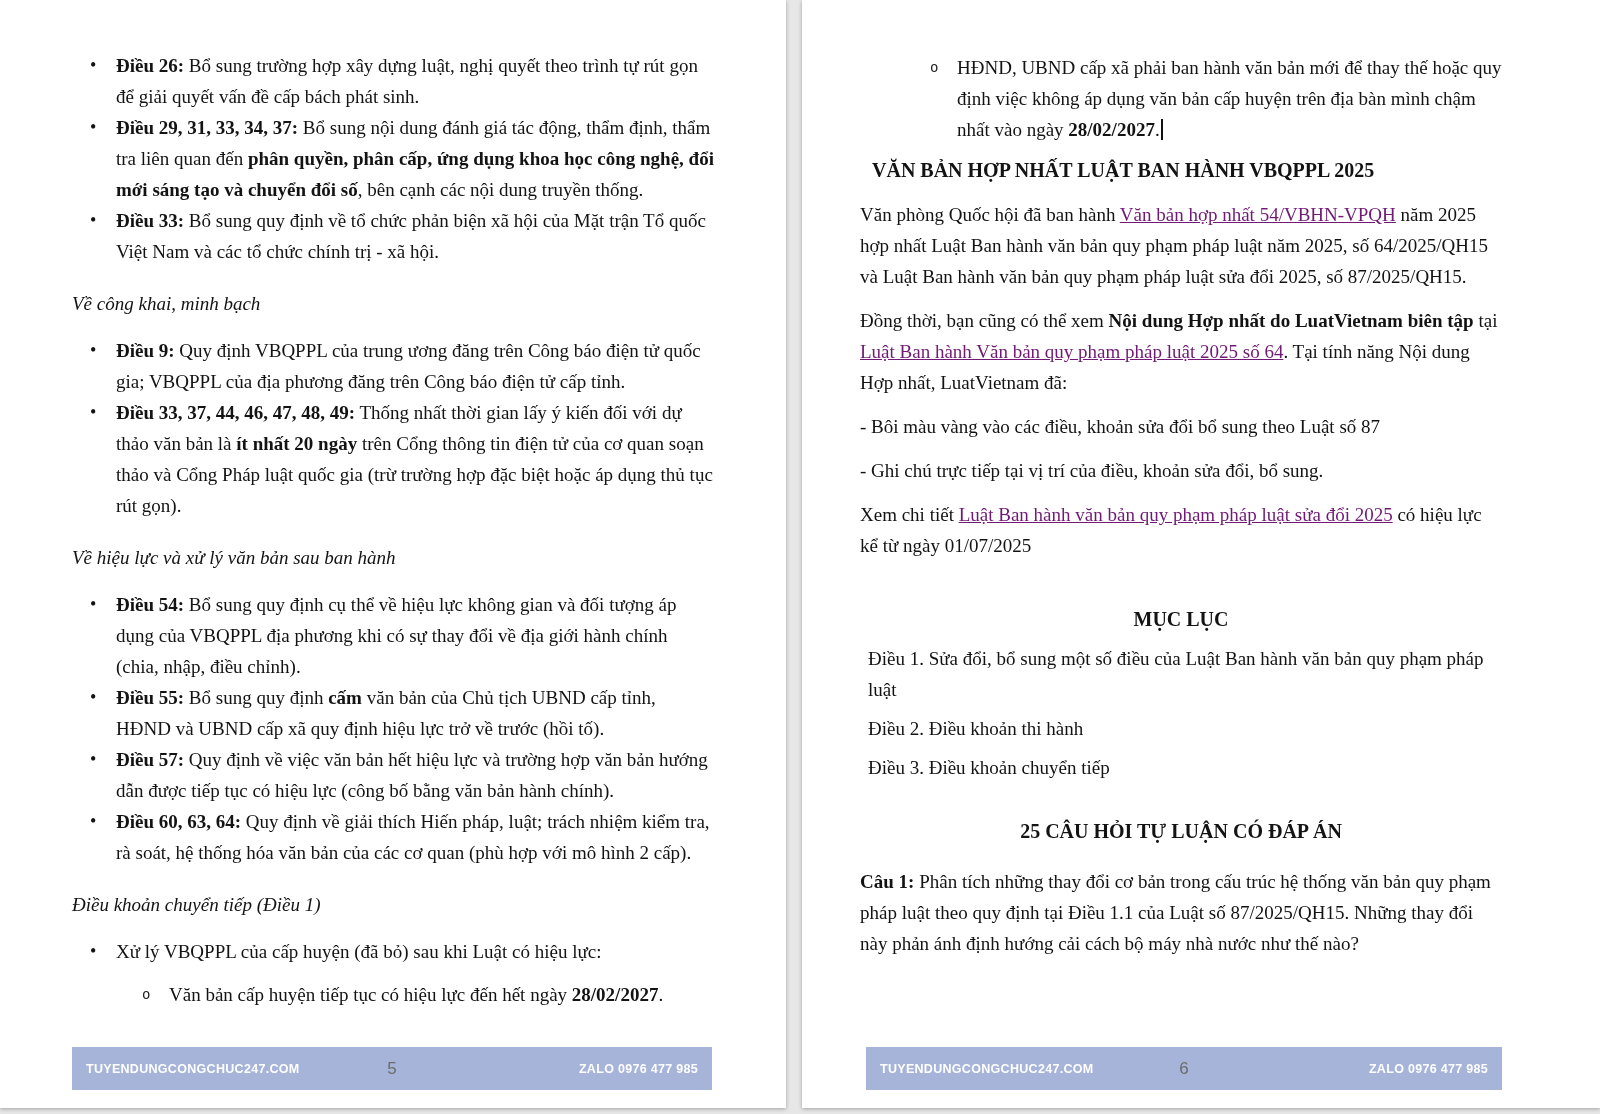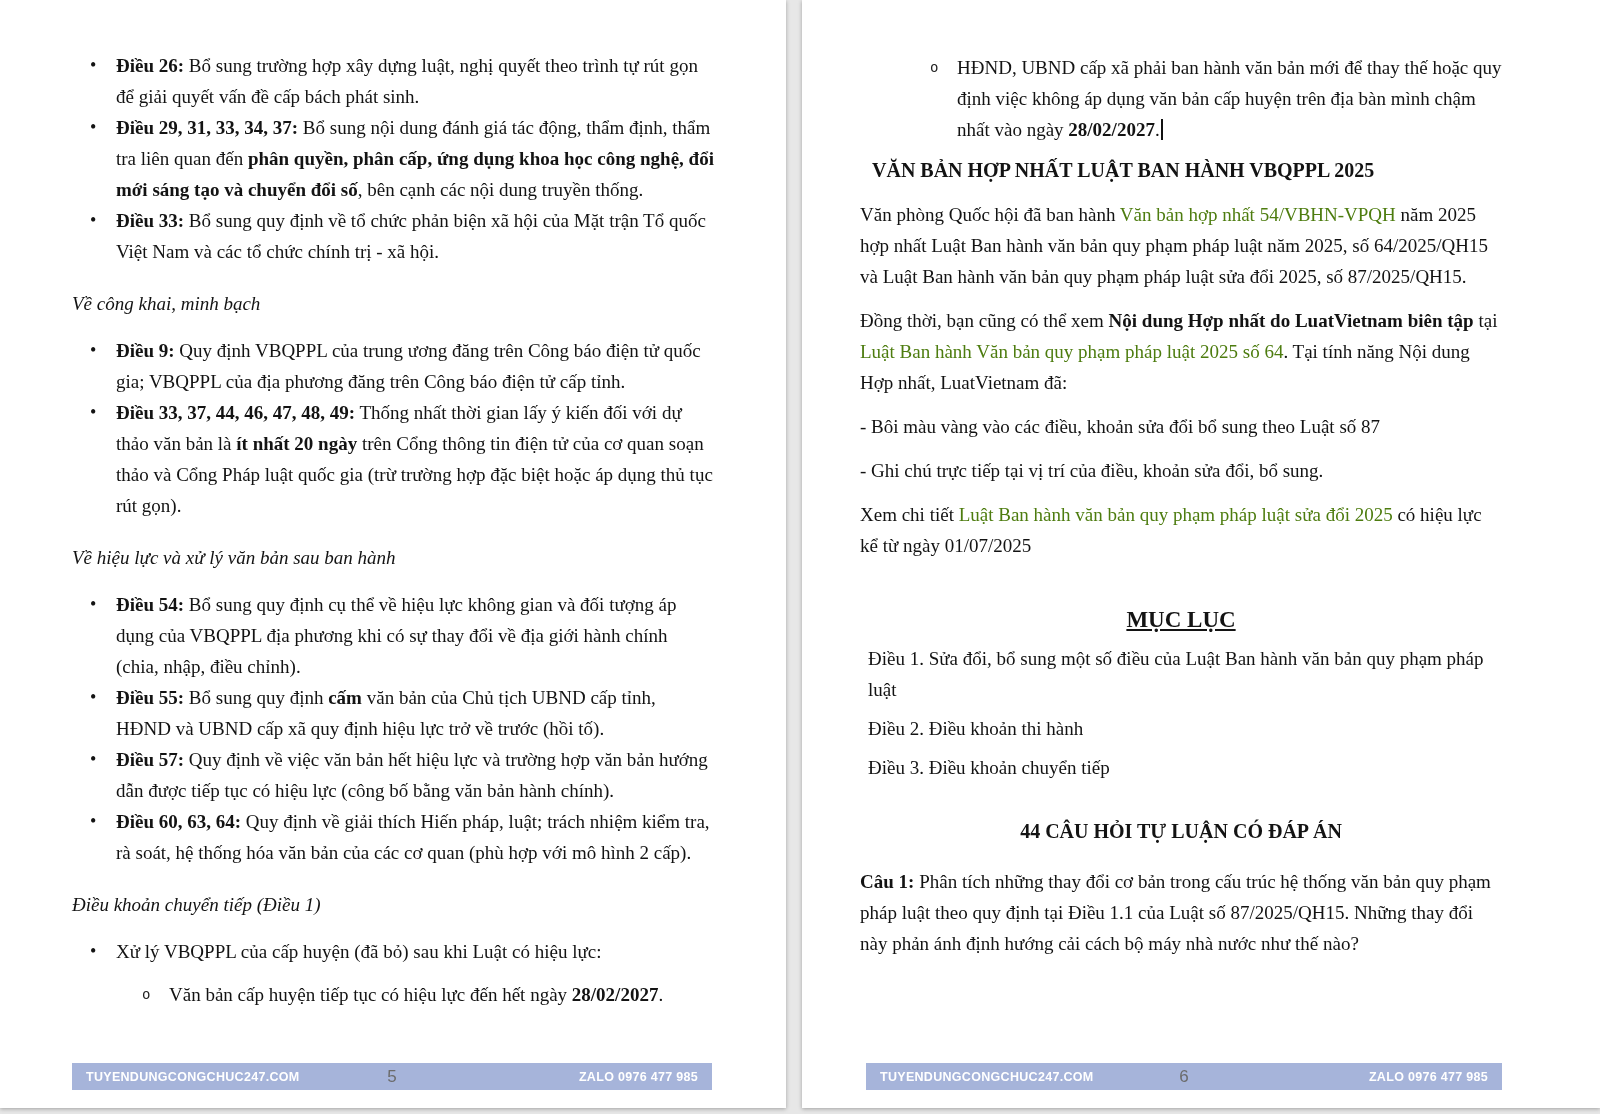--- a/index.html
+++ b/index.html
@@ -24,33 +24,33 @@
   .blk { line-height:31px; }
   .bullet { display:flex; padding-left:18px; }
   .bullet > .marker { flex:0 0 26px; font-size:18px; }
   .sub { display:flex; padding-left:70px; margin-top:12px; }
   .sub > .marker { flex:0 0 27px; font-family:"DejaVu Sans Mono",monospace; font-size:14px; color:#222; }
   .txt { flex:1 1 auto; }
   .hi { font-style:italic; margin:21px 0 16px; }
   .hb { font-weight:bold; margin:10px 12px 11px; font-size:20px; }
   .para { margin-top:13px; }
   .tight { margin:8px; }
-  .center { text-align:center; font-weight:bold; font-size:23px; margin:43px 0 0 0;text-decoration:underline; }
+  .center { text-align:center; font-weight:bold; font-size:20px; margin:43px 0 0 0; }
   .center-sp { text-align:center; font-weight:bold; font-size:20px; margin:33px 0 19px 0; }
 
   .bold { font-weight:bold;margin-top:40px; }
-  .link { color:#4d7c0f; cursor:pointer; }
+  .link { color:#701a75; text-decoration:underline; cursor:pointer; }
   .caret {
     display:inline-block; width:2px; height:21px; background:#111;
     vertical-align:-4px; margin-left:1px;
   }
 
   
   .footer-bar {
-    position:absolute; bottom:18px; height:27px; background:#a6b4da;
+    position:absolute; bottom:18px; height:43px; background:#a6b4da;
     display:flex; align-items:center; justify-content:space-between;
     padding:0 14px; box-sizing:border-box;
     font-family:"Liberation Sans","DejaVu Sans",sans-serif;
   }
   .fb5 { left:72px; right:74px; }
   .fb6 { left:64px; right:98px; }
   .footer-bar .site, .footer-bar .zalo {
     color:#ffffff; font-weight:bold; font-size:12.5px; letter-spacing:0.3px;
   }
   .pgnum {
@@ -132,21 +132,21 @@
         <div class="blk hb"><span>VĂN BẢN HỢP NHẤT LUẬT BAN HÀNH VBQPPL 2025</span></div>
         <div class="blk para"><span>Văn phòng Quốc hội đã ban hành </span><span class="link">Văn bản hợp nhất 54/VBHN-VPQH</span><span> năm 2025 hợp nhất Luật Ban hành văn bản quy phạm pháp luật năm 2025, số 64/2025/QH15 và Luật Ban hành văn bản quy phạm pháp luật sửa đổi 2025, số 87/2025/QH15.</span></div>
         <div class="blk para"><span>Đồng thời, bạn cũng có thể xem </span><span class="bold">Nội dung Hợp nhất do LuatVietnam biên tập</span><span> tại </span><span class="link">Luật Ban hành Văn bản quy phạm pháp luật 2025 số 64</span><span>. Tại tính năng Nội dung Hợp nhất, LuatVietnam đã:</span></div>
         <div class="blk para"><span>- Bôi màu vàng vào các điều, khoản sửa đổi bổ sung theo Luật số 87</span></div>
         <div class="blk para"><span>- Ghi chú trực tiếp tại vị trí của điều, khoản sửa đổi, bổ sung.</span></div>
         <div class="blk para"><span>Xem chi tiết </span><span class="link">Luật Ban hành văn bản quy phạm pháp luật sửa đổi 2025</span><span> có hiệu lực kể từ ngày 01/07/2025</span></div>
         <div class="blk center"><span>MỤC LỤC</span></div>
         <div class="blk tight"><span>Điều 1. Sửa đổi, bổ sung một số điều của Luật Ban hành văn bản quy phạm pháp luật</span></div>
         <div class="blk tight"><span>Điều 2. Điều khoản thi hành</span></div>
         <div class="blk tight"><span>Điều 3. Điều khoản chuyển tiếp</span></div>
-        <div class="blk center-sp"><span>44 CÂU HỎI TỰ LUẬN CÓ ĐÁP ÁN</span></div>
+        <div class="blk center-sp"><span>25 CÂU HỎI TỰ LUẬN CÓ ĐÁP ÁN</span></div>
         <div class="blk para"><span class="bold">Câu 1:</span><span> Phân tích những thay đổi cơ bản trong cấu trúc hệ thống văn bản quy phạm pháp luật theo quy định tại Điều 1.1 của Luật số 87/2025/QH15. Những thay đổi này phản ánh định hướng cải cách bộ máy nhà nước như thế nào?</span></div>
       </div>
     <div class="footer-bar fb6">
       <span class="site">TUYENDUNGCONGCHUC247.COM</span>
       <span class="pgnum">6</span>
       <span class="zalo">ZALO 0976 477 985</span>
     </div>
   </div>
 
 </div>

